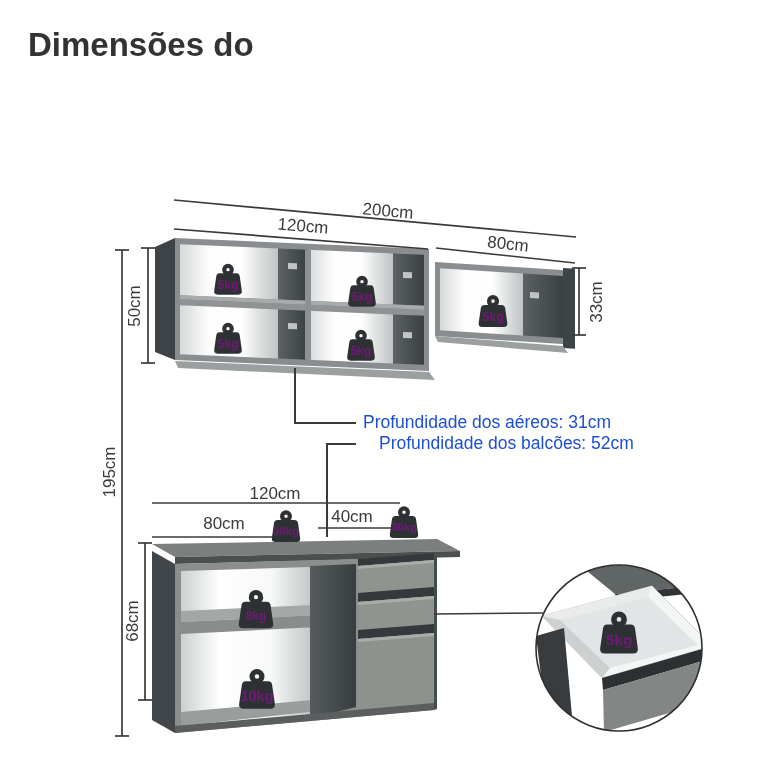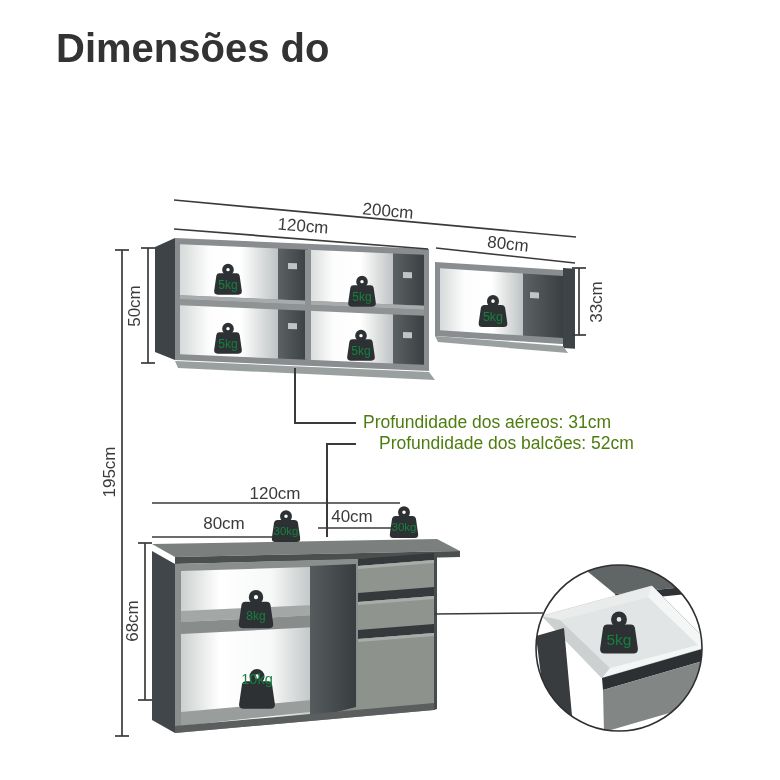--- a/index.html
+++ b/index.html
@@ -4,33 +4,33 @@
 <style>
   html,body{margin:0;padding:0;}
   body{
     width:780px;height:780px;position:relative;overflow:hidden;
     background:#ffffff;
     font-family:"Liberation Sans", sans-serif;
   }
   .stage{position:absolute;inset:0;}
   svg.diagram{position:absolute;left:0;top:0;}
   .title-line{
-    position:absolute;left:56px;
-    font-size:40px;font-weight:700;color:#333333;letter-spacing:0px;
+    position:absolute;left:28px;
+    font-size:33px;font-weight:700;color:#333333;letter-spacing:0px;
     white-space:nowrap;
   }
   .lbl{
     position:absolute;font-size:17px;color:#3b3b3b;white-space:nowrap;
     line-height:1;
   }
   .callout{
-    position:absolute;font-size:17.5px;color:#4d7c0f;white-space:nowrap;line-height:1;
+    position:absolute;font-size:17.5px;color:#1d4ed8;white-space:nowrap;line-height:1;
   }
   .wlbl{
-    position:absolute;color:#15803d;font-weight:400;white-space:nowrap;line-height:1;
+    position:absolute;color:#701a75;font-weight:700;white-space:nowrap;line-height:1;
     transform:translate(-50%,-50%);
   }
 </style>
 </head>
 <body>
 
 <div class="stage">
 
 <svg class="diagram" width="780" height="780" viewBox="0 0 780 780">
   <defs>
@@ -202,16 +202,16 @@
   <div class="callout" style="left:379px;top:444px;transform:translate(0,-50%);">Profundidade dos balcões: 52cm</div>
 
   <div class="wlbl" style="left:228px;top:285px;font-size:12px;">5kg</div>
   <div class="wlbl" style="left:362px;top:297px;font-size:12px;">5kg</div>
   <div class="wlbl" style="left:228px;top:344px;font-size:12px;">5kg</div>
   <div class="wlbl" style="left:361px;top:351px;font-size:12px;">5kg</div>
   <div class="wlbl" style="left:493px;top:317px;font-size:12.5px;">5kg</div>
   <div class="wlbl" style="left:286px;top:532px;font-size:11.5px;">30kg</div>
   <div class="wlbl" style="left:404px;top:528px;font-size:11.5px;">30kg</div>
   <div class="wlbl" style="left:256px;top:616px;font-size:12px;">8kg</div>
-  <div class="wlbl" style="left:257px;top:679px;font-size:14.5px;">10kg</div>
+  <div class="wlbl" style="left:257px;top:696px;font-size:14.5px;">10kg</div>
   <div class="wlbl" style="left:619px;top:640px;font-size:15.5px;">5kg</div>
 
 </div>
 
 </body></html>

